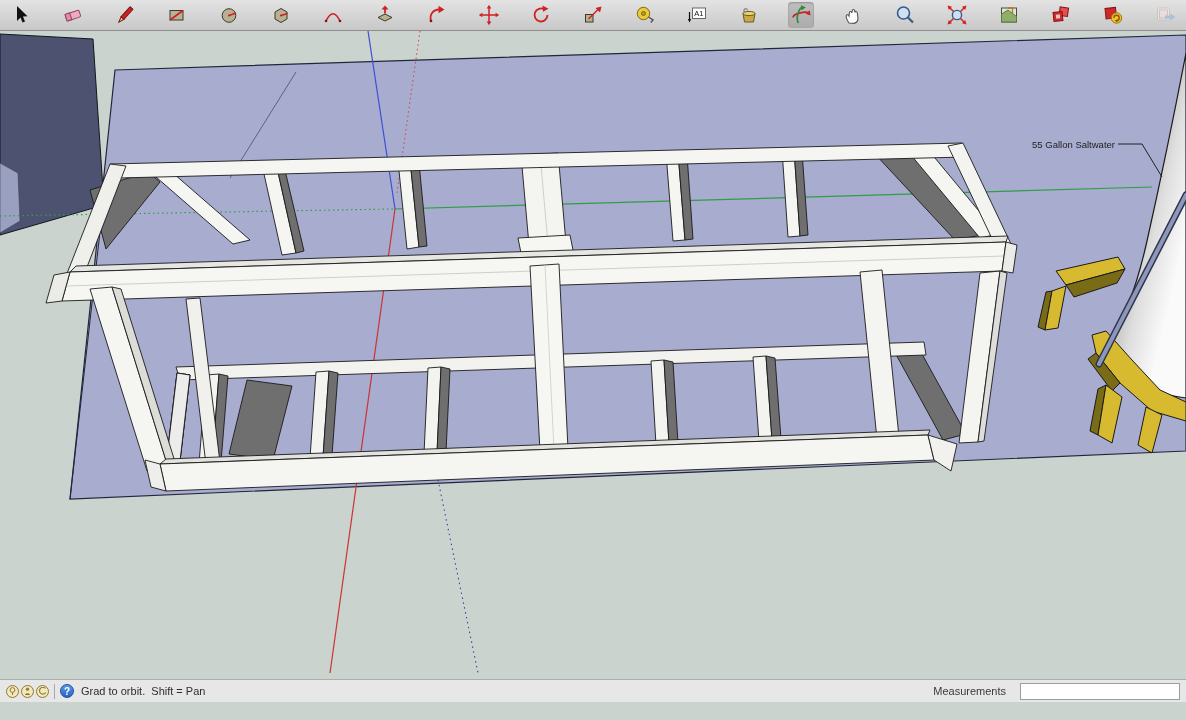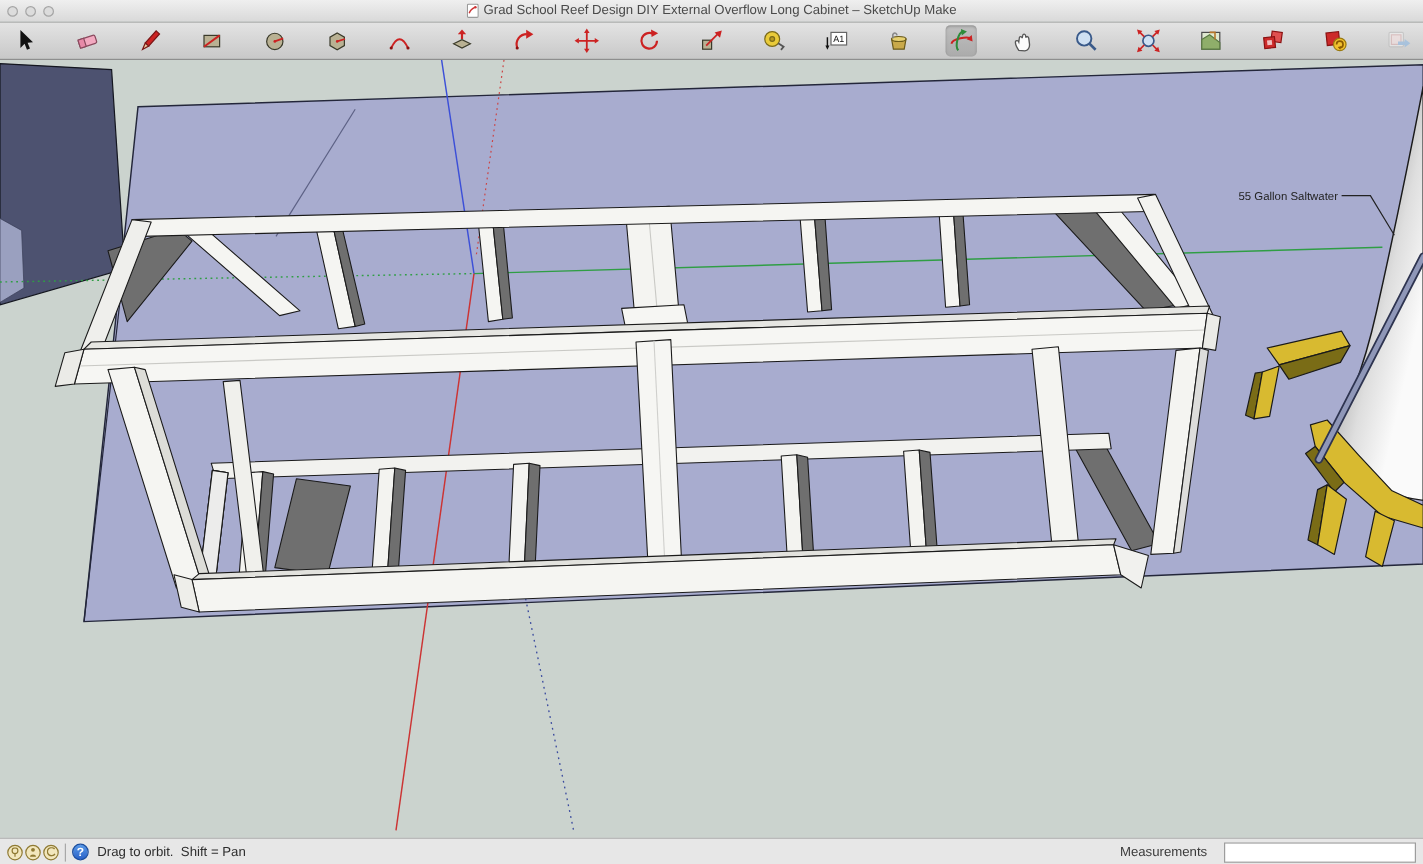--- a/index.html
+++ b/index.html
@@ -31,35 +31,20 @@
   .hint{white-space:pre;}
   .spacer{flex:1;}
   .mlabel{color:#3a3a3a;margin-right:14px;}
   .minput{width:152px;height:15px;border:1px solid #9d9d9d;background:#fff;font-size:10px;padding:0 3px;}
 </style>
 </head>
 <body>
 
 <div class="window">
 
-  <div class="titlebar">
-    <div class="lights">
-      <span class="light"></span>
-      <span class="light"></span>
-      <span class="light"></span>
-    </div>
-    <div class="title">
-      <svg class="docicon" viewBox="0 0 10 12">
-          <rect x="0.5" y="0.5" width="9" height="11" rx="1" fill="#fff" stroke="#9a9a9a"></rect>
-          <path d="M2,8 C3,5 5,4 7,3" stroke="#cc3333" fill="none" stroke-width="1.2"></path>
-          <circle cx="7.2" cy="3" r="1" fill="#cc3333"></circle>
-        </svg>
-      <span>Grad School Reef Design DIY External Overflow Long Cabinet – SketchUp Make</span>
-    </div>
-  </div>
 
   <div class="toolbar">
     <span class="tool" title="Select">
         <svg width="22" height="22" viewBox="0 0 22 22">
           <path d="M7,2 L7,17 L10.5,13.5 L12.5,18.5 L15,17.4 L13,12.6 L17.5,12.2 Z" fill="#111"></path>
         </svg>
       </span>
     <span class="tool" title="Eraser">
         <svg width="22" height="22" viewBox="0 0 22 22">
           <g transform="rotate(-18 11 11)">
@@ -375,18 +360,18 @@
           <path d="M1,8 C1,5.5 6,5.5 6,8" fill="#8f7a33"></path>
         </svg>
       </span>
     <span class="scirc">
         <svg width="8" height="8" viewBox="0 0 8 8">
           <path d="M6.5,1.5 A3.4,3.4 0 1 0 6.8,5.5" fill="none" stroke="#8f7a33" stroke-width="1.1"></path>
         </svg>
       </span>
     <span class="sdiv"></span>
     <span class="help">?</span>
-    <span class="hint">Drag to orbit.  Shift = Pan</span>
+    <span class="hint">Grad to orbit.  Shift = Pan</span>
     <span class="spacer"></span>
     <span class="mlabel">Measurements</span>
     <input class="minput" type="text" value="" style="">
   </div>
 </div>
 
 </body></html>

